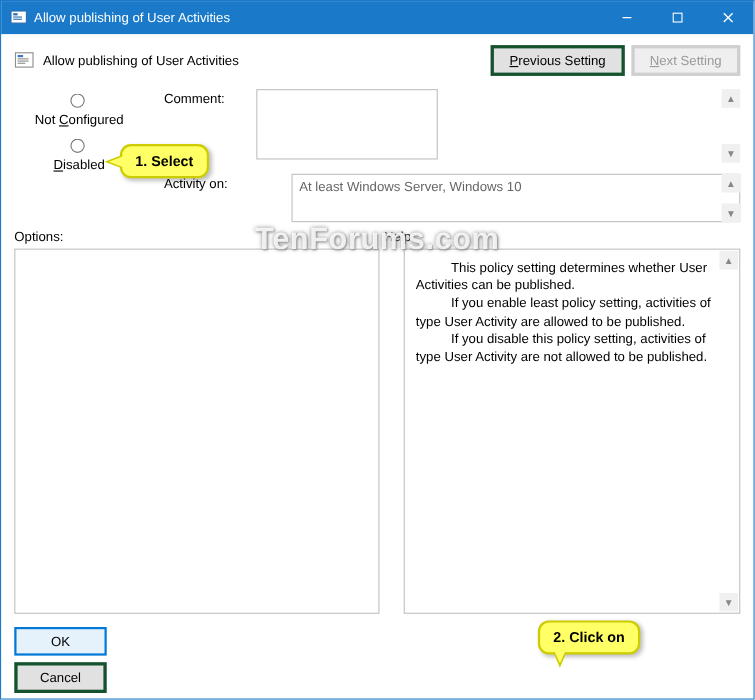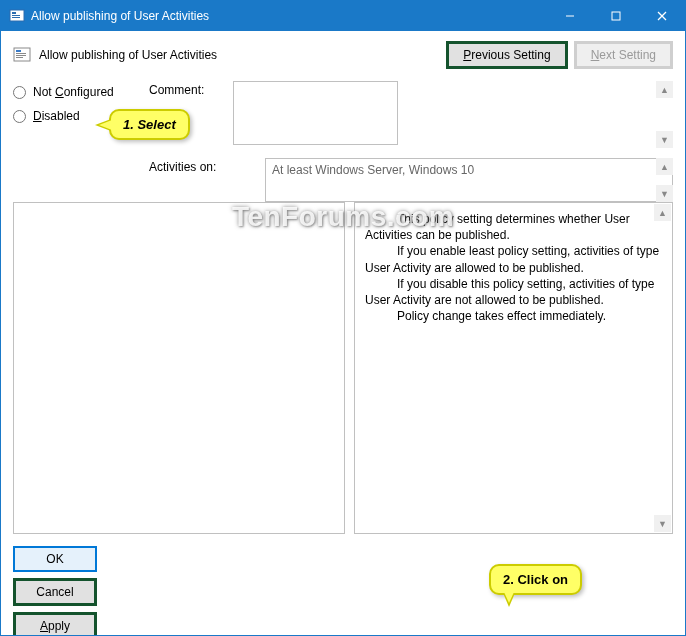--- a/index.html
+++ b/index.html
@@ -42,21 +42,21 @@
   border: 3px solid #14532d;
   padding: 4px 14px;
   font-family: inherit;
   font-size: 12px;
   cursor: pointer;
 }
 .btn:disabled { color: #9a9a9a; border-color: #cfcfcf; background: #efefef; }
 .btn u { text-decoration: underline; }
 .radio-section { display: flex; gap: 18px; }
 .radio-col { display: flex; flex-direction: column; gap: 10px; padding-top: 4px; width: 118px; }
-.radio-group { display: flex; align-items: center; gap: 4px; }
+.radio-group { display: flex; align-items: center; gap: 4px; flex-direction: column; }
 .radio-group.selected { border: 1px solid #0078d7; padding: 0 2px; }
 .radio-group label { cursor: pointer; }
 .radio-group input { margin-right: 3px; }
 .right-col { flex: 1; display: flex; flex-direction: column; gap: 10px; }
 .field-row { display: flex; gap: 6px; }
 .field-label { width: 78px; padding-top: 2px; }
 .comment-box {
   flex: 1; height: 64px; border: 1px solid #c0c0c0; background: #fff; resize: none;
   font-family: inherit; font-size: 12px; padding: 2px 4px; position: relative;
 }
@@ -66,41 +66,41 @@
 }
 .scroll-arrow {
   position: absolute; right: 0; width: 17px; height: 17px;
   background: #f0f0f0; display: flex; align-items: center; justify-content: center;
   color: #888; font-size: 9px;
 }
 .scroll-arrow.up { top: 0; }
 .scroll-arrow.down { bottom: 0; }
 .mid-labels { display: flex; margin-top: 6px; margin-bottom: 4px; }
 .mid-labels .opt-label { width: 336px; }
-.panels { display: flex; gap: 9px; height: 332px; }
+.panels { display: flex; gap: 22px; height: 332px; }
 .panel {
   border: 1px solid #c0c0c0; background: #fff; padding: 8px 10px;
   position: relative; overflow: hidden;
 }
 .panel.options { width: 332px; }
 .panel.help { flex: 1; }
 .panel.help p { margin-bottom: 0; line-height: 1.35; }
 .panel.help .indent { text-indent: 32px; }
 .footer { display: flex; justify-content: space-between; gap: 6px; margin-top: 12px; flex-direction: column; }
 .footer .btn { width: 84px; padding: 4px 0; }
 .footer .btn.ok-btn { border: 2px solid #0078d7; background: #e5f1fb; }
 .callout {
   position: absolute; background: #ffff66; border: 2px solid #cccc00;
   border-radius: 10px; padding: 6px 12px; font-weight: bold; font-size: 13px;
   box-shadow: 2px 2px 4px rgba(0,0,0,0.25);
 }
 .callout::before {
   content: ""; position: absolute; width: 0; height: 0;
 }
-.callout.cl1 { top: 108px; left: 108px; font-style: italic; }
+.callout.cl1 { top: 130px; left: 108px; }
 .callout.cl1::before {
   left: -16px; top: 8px;
   border-top: 6px solid transparent;
   border-bottom: 6px solid transparent;
   border-right: 16px solid #cccc00;
 }
 .callout.cl1::after {
   content:""; position:absolute; left:-12px; top:9px;
   border-top: 5px solid transparent;
   border-bottom: 5px solid transparent;
@@ -193,38 +193,41 @@
     <div class="right-col">
       <div class="field-row">
         <div class="field-label">Comment:</div>
         <div style="flex:1; position:relative;">
           <textarea class="comment-box" style=""></textarea>
           <div class="scroll-arrow up">▲</div>
           <div class="scroll-arrow down">▼</div>
         </div>
       </div>
       <div class="field-row">
-        <div class="field-label">Activities on:</div>
+        <div class="field-label">Activity on:</div>
         <div style="flex:1; position:relative;padding-left:32px;">
           <div class="supported-box">At least Windows Server, Windows 10</div>
           <div class="scroll-arrow up">▲</div>
           <div class="scroll-arrow down">▼</div>
         </div>
       </div>
     </div>
   </div>
 
+  <div class="mid-labels">
+    <div class="opt-label">Options:</div>
+    <div>Help:</div>
+  </div>
 
   <div class="panels">
     <div class="panel options"></div>
     <div class="panel help">
       <p class="indent">This policy setting determines whether User Activities can be published.</p>
       <p class="indent">If you enable least policy setting, activities of type User Activity are allowed to be published.</p>
       <p class="indent">If you disable this policy setting, activities of type User Activity are not allowed to be published.</p>
-      <p class="indent">Policy change takes effect immediately.</p>
       <div class="scroll-arrow up" style="top:1px;right:1px;">▲</div>
       <div class="scroll-arrow down" style="bottom:1px;right:1px;">▼</div>
     </div>
   </div>
 
   <div class="footer">
     <button class="btn ok-btn">OK</button>
     <button class="btn">Cancel</button>
     <button class="btn"><u>A</u>pply</button>
   </div>

